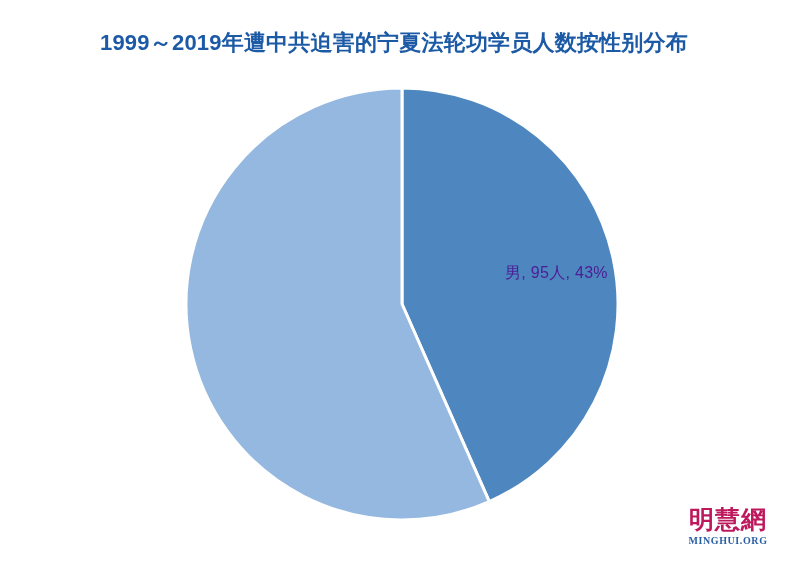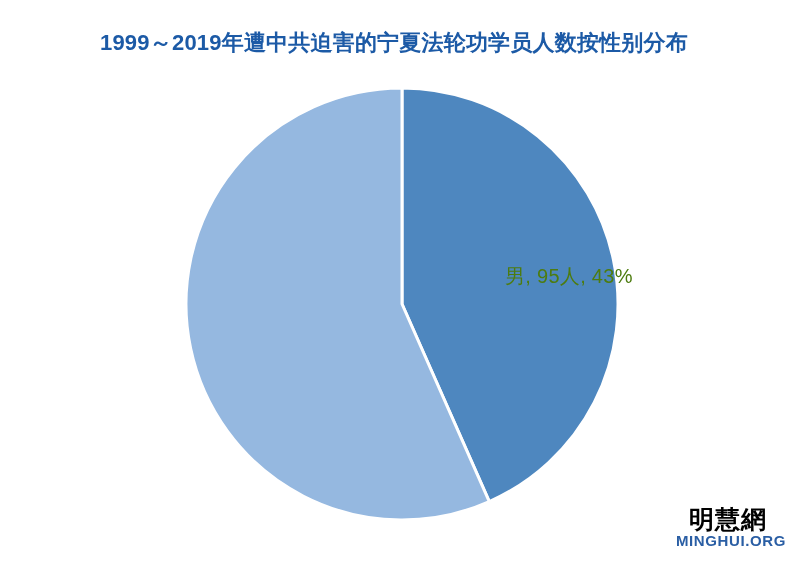--- a/index.html
+++ b/index.html
@@ -37,22 +37,22 @@
     width: 807px;
     height: 577px;
   }
   #pie-svg {
     position: absolute;
     left: 0;
     top: 0;
   }
   .slice-label {
     position: absolute;
-    font-size: 20px;
-    color: #4d7c0f;
+    font-size: 16px;
+    color: #4c1d95;
     white-space: nowrap;
     letter-spacing: 0.3px;
   }
   #label-male {
     left: 505px;
     top: 263px;
   }
   #label-female {
     left: 190px;
     top: 331px;
@@ -60,32 +60,32 @@
   #watermark {
     position: absolute;
     left: 676px;
     top: 506px;
     width: 104px;
     text-align: center;
   }
   #watermark-cn {
     font-size: 25px;
     font-weight: bold;
-    color: #000000;
+    color: #be185d;
     line-height: 28px;
     letter-spacing: 1px;
     font-family: "DejaVu Sans", "Liberation Sans", sans-serif;
   }
   #watermark-en {
-    font-size: 15px;
+    font-size: 10px;
     font-weight: bold;
     color: #2a5ea4;
     letter-spacing: 0.6px;
     line-height: 14px;
-    font-family: Liberation Sans, sans-serif;
+    font-family: Liberation Serif, serif;
   }
 </style>
 </head>
 <body>
 
 <div id="screenshot">
 
   <div id="chart-title">1999～2019年遭中共迫害的宁夏法轮功学员人数按性别分布</div>
 
   <div id="pie-area">

